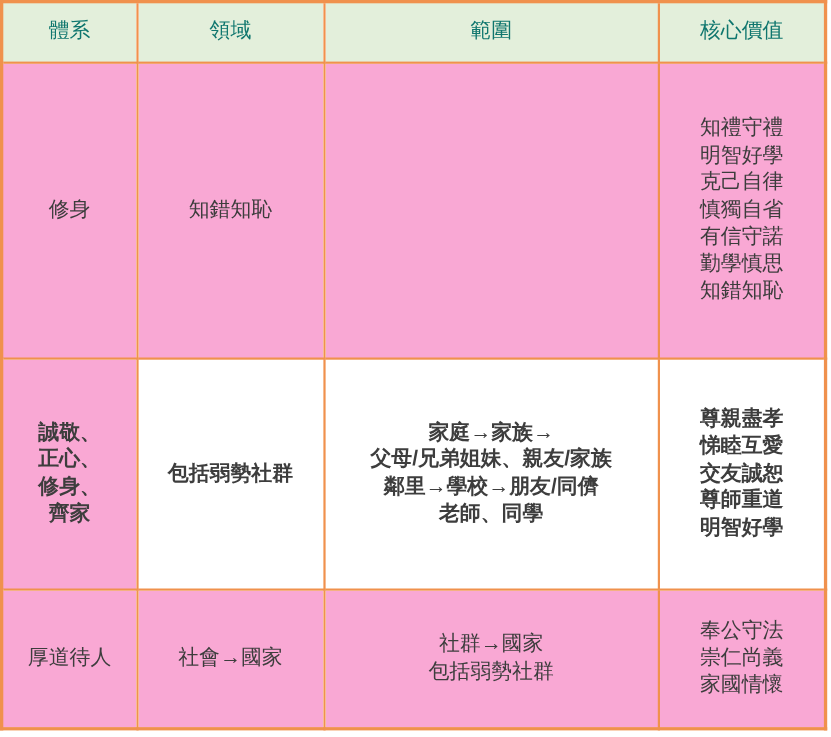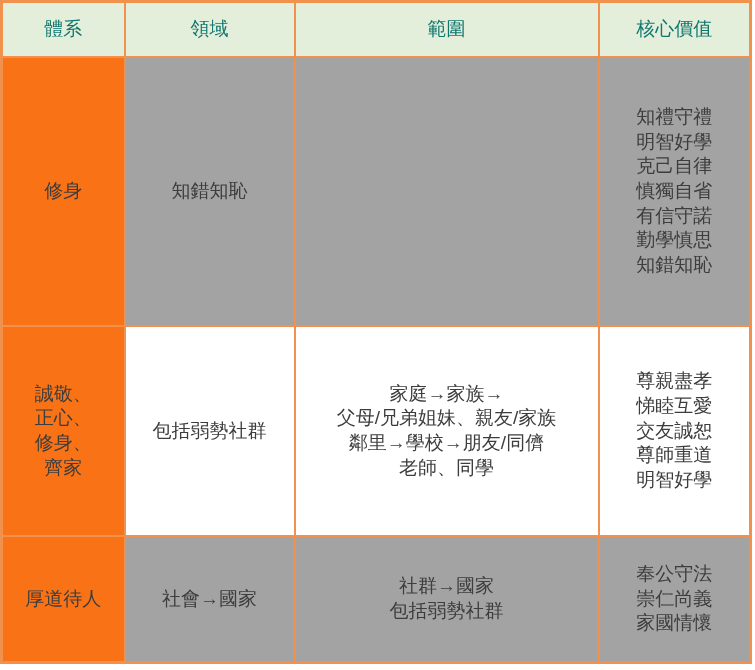--- a/index.html
+++ b/index.html
@@ -28,27 +28,27 @@
     line-height: 1.3;
     white-space: pre-line;
     overflow: hidden;
   }
   .values-table th {
     background: #e3efdb;
     color: #0f766e;
     font-weight: normal;
     height: 49px;
   }
-  td.bg-yellow { background: #f97316; margin-top: 32px; }
-  td.bg-pink   { background: #a3a3a3; }
+  td.bg-yellow { background: #f9a8d4; margin-top: 32px; }
+  td.bg-pink   { background: #f9a8d4; }
   td.bg-white  { background: #ffffff; }
 
   
   tr.row-0 { height: 234px; }
-  tr.row-1 { height: 183px; }
+  tr.row-1 { height: 183px; font-weight: bold; }
   tr.row-2 { height: 110px; }
   tr.row-3 { height: 88px;  }
 
   col.c-system { width: 123px; }
   col.c-domain { width: 170px; }
   col.c-scope  { width: 304px; }
   col.c-values { width: 152px; }
 </style>
 </head>
 <body>

